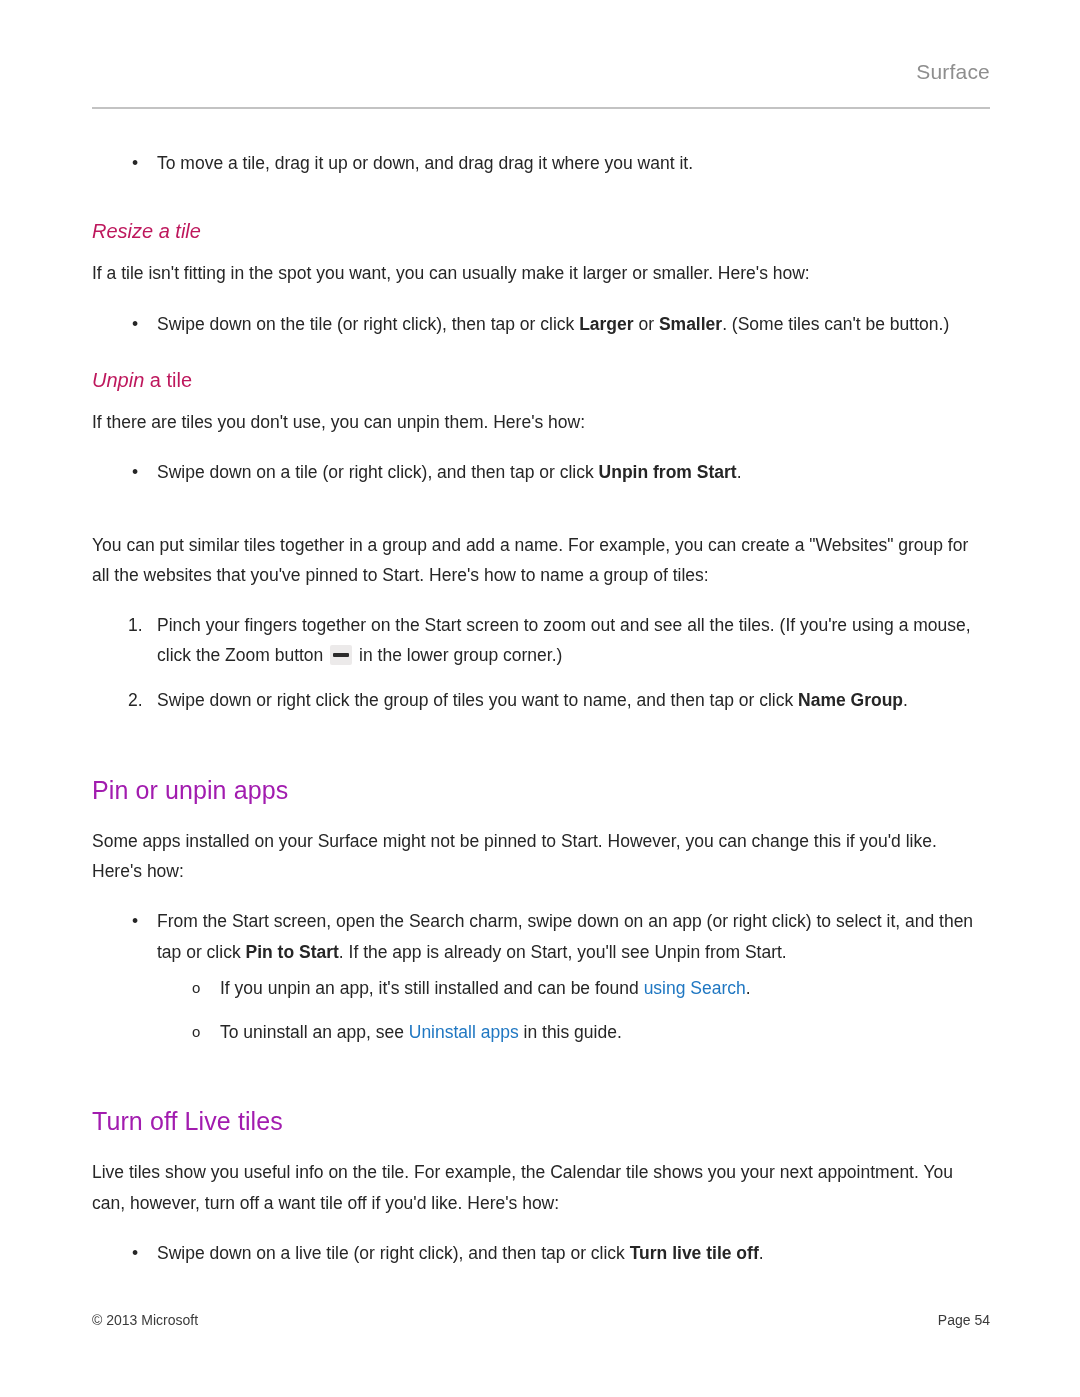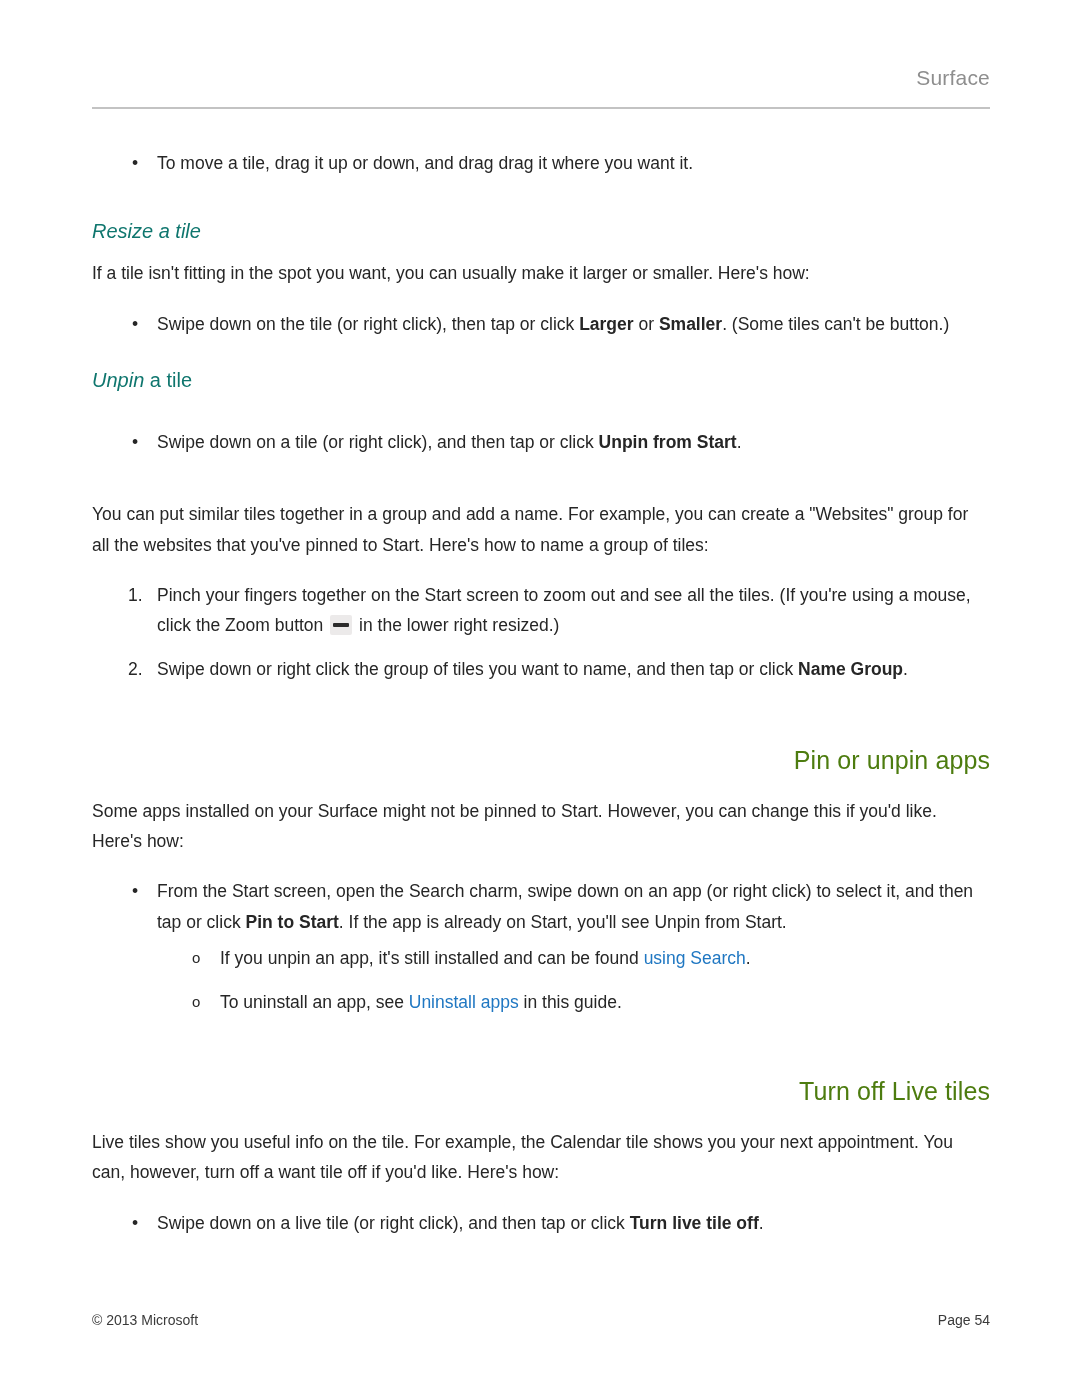--- a/index.html
+++ b/index.html
@@ -19,21 +19,21 @@
     position: absolute;
     left: 0; top: 0;
     width: 1080px;
     height: 1397px;
   }
 
   
   .page-header {
     position: absolute;
     left: 92px;
-    top: 66px;
+    top: 60px;
     width: 898px;
     text-align: right;
   }
   .page-header .hdr-text {
     font-size: 21px;
     color: #8e8e8e;
     letter-spacing: 0.2px;
   }
   .header-rule {
     position: absolute;
@@ -49,32 +49,31 @@
     position: absolute;
     left: 92px;
     top: 148px;
     width: 898px;
   }
 
   
   h1.head1 {
     font-size: 25px;
     font-weight: normal;
-    color: #4d7c0f;
+    color: #a21caf;
     margin: 0;
     padding: 0;
     line-height: 1.25;
     letter-spacing: 0.1px;
-    text-align: right;
   }
   h2.head2 {
     font-size: 20px;
     font-weight: normal;
     font-style: italic;
-    color: #0f766e;
+    color: #be185d;
     margin: 0;
     padding: 0;
     line-height: 1.3;
   }
   h2.head2 .upright {
     font-style: normal;
   }
 
   
   p.body {
@@ -212,37 +211,38 @@
       <li class="bullet-item">
         <span class="marker">•</span>
         <span>Swipe down on the tile (or right click), then tap or click </span><b>Larger</b><span> or </span><b>Smaller</b><span>. (Some tiles can't be button.)</span>
       </li>
     </ul>
 
     <div class="sp-before-h2"></div>
 
     <h2 class="head2"><span>Unpin</span><span class="upright"> a tile</span></h2>
     <div class="sp-after-h2"></div>
+    <p class="body">If there are tiles you don't use, you can unpin them. Here's how:</p>
     <div class="sp-after-p"></div>
     <ul class="bullets">
       <li class="bullet-item">
         <span class="marker">•</span>
         <span>Swipe down on a tile (or right click), and then tap or click </span><b>Unpin from Start</b><span>.</span>
       </li>
     </ul>
 
     <div class="sp-before-h2"></div>
 
     <div class="sp-after-h2"></div>
     <p class="body"><span>You can put similar tiles together in a group and add a name.  For example, you can create a "Websites" group for</span> <span>all the websites that you've pinned to Start. Here's how to name a group of tiles:</span></p>
     <div class="sp-after-p"></div>
     <ol class="numlist">
       <li class="num-item">
         <span class="marker">1.</span>
-        <span>Pinch your fingers together on the Start screen to zoom out and see all the tiles. (If you're using a mouse, click the Zoom button </span><span class="zoom-btn-icon"></span><span> in the lower right resized.)</span>
+        <span>Pinch your fingers together on the Start screen to zoom out and see all the tiles. (If you're using a mouse, click the Zoom button </span><span class="zoom-btn-icon"></span><span> in the lower group corner.)</span>
       </li>
       <li class="num-item">
         <span class="marker">2.</span>
         <span>Swipe down or right click the group of tiles you want to name, and then tap or click </span><b>Name Group</b><span>.</span>
       </li>
     </ol>
 
     <div class="sp-before-h1"></div>
 
     <h1 class="head1">Pin or unpin apps</h1>

